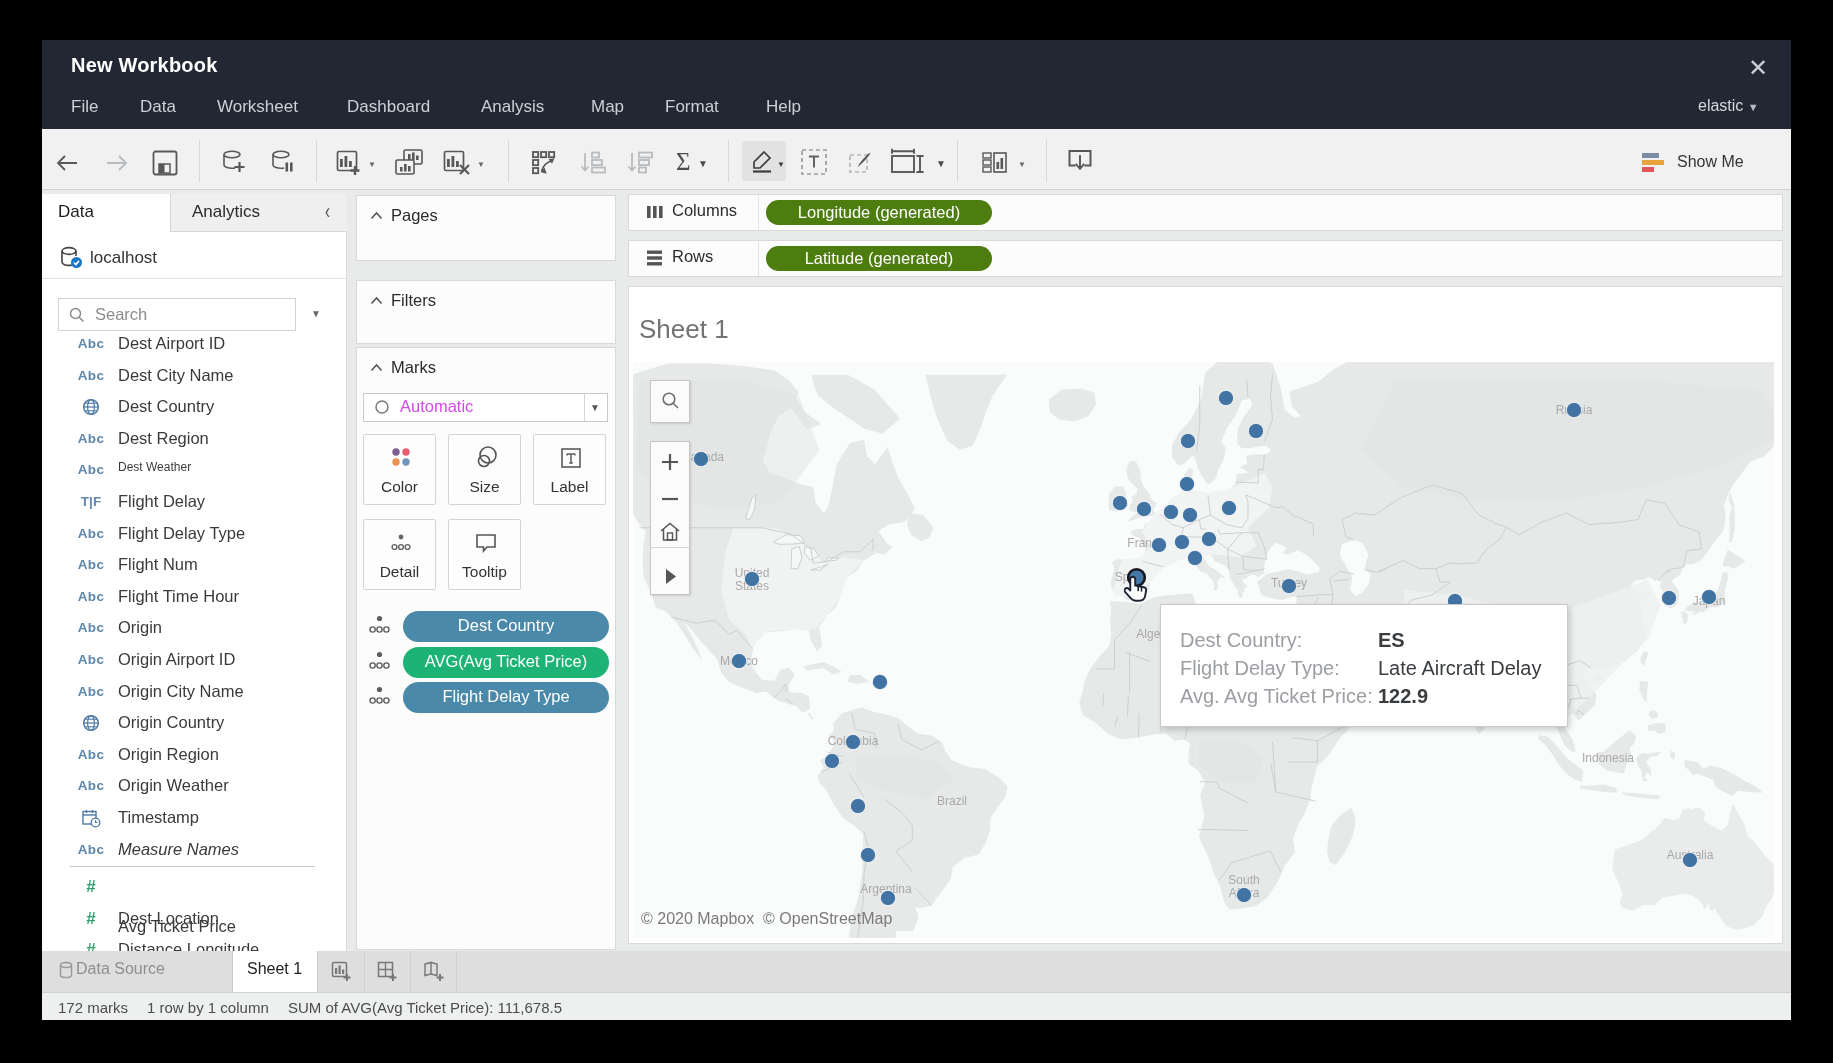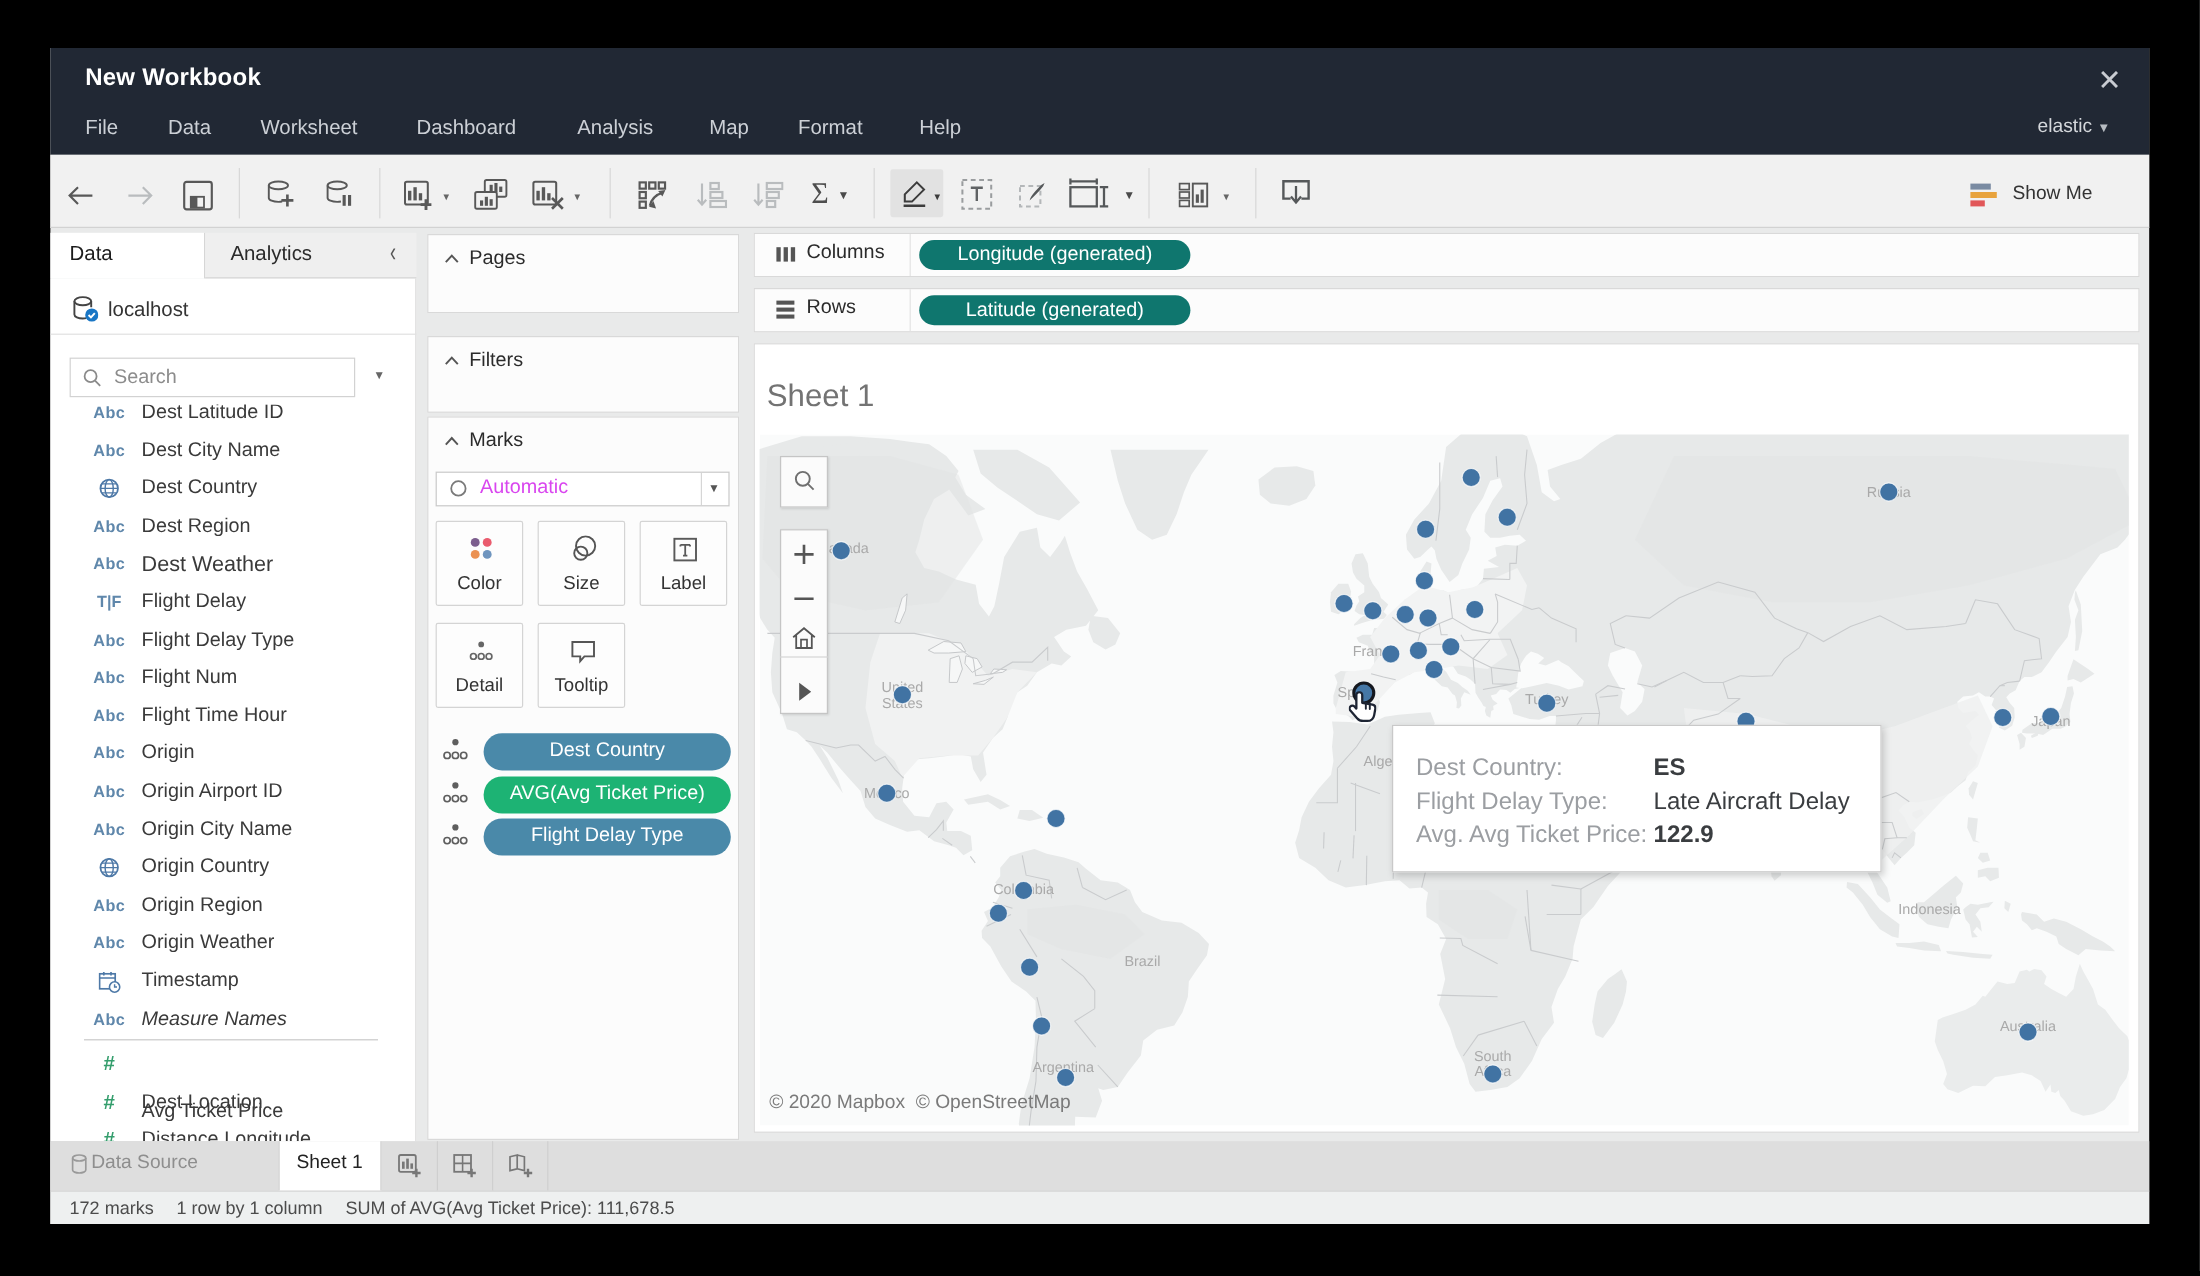--- a/index.html
+++ b/index.html
@@ -17,21 +17,21 @@
 
 #dtab{position:absolute;left:42px;top:194px;width:129px;height:38px;background:#fff;border-right:1px solid #d6d6d6;color:#1c1c1c;font-size:17px;padding:8px 0 0 16px}
 #atab{position:absolute;left:171px;top:194px;width:176px;height:38px;background:#efefef;border-bottom:1px solid #d6d6d6;color:#2b2b2b;font-size:17px;padding:8px 0 0 21px}
 #lpanel{position:absolute;left:42px;top:232px;width:305px;height:719px;background:#fff;border-right:1px solid #dcdcdc}
 
 .card{position:absolute;left:356px;width:260px;background:#fcfcfc;border:1px solid #d9d9d9}
 .cardtitle{position:absolute;left:34px;top:10px;font-size:16.5px;color:#2b2b2b}
 .caret{position:absolute;left:13px;top:15px;width:13px;height:9px}
 .mbtn{position:absolute;width:73px;height:71px;background:#fdfdfd;border:1px solid #d4d4d4;border-radius:2px;text-align:center;font-size:15.5px;color:#333}
 .mbtn span{position:absolute;bottom:8px;left:0;right:0}
-.gpill{position:absolute;height:25px;border-radius:12.5px;background:#0f766e;color:#fff;font-size:16.5px;text-align:center;line-height:24px}
+.gpill{position:absolute;height:25px;border-radius:12.5px;background:#4d7c0f;color:#fff;font-size:16.5px;text-align:center;line-height:24px}
 
 .shelf{position:absolute;left:628px;width:1155px;height:37px;background:#fcfcfc;border:1px solid #d9d9d9}
 #sheetcard{position:absolute;left:628px;top:286px;width:1155px;height:658px;background:#fff;border:1px solid #d9d9d9}
 #sheettitle{position:absolute;left:639px;top:314px;font-size:26px;color:#737373}
 
 .mctl{position:absolute;background:#fbfbfb;border:1px solid #c5c5c5;box-shadow:1px 1px 2px rgba(0,0,0,.12)}
 
 #tooltip{position:absolute;left:1160px;top:604px;width:408px;height:123px;background:#fff;border:1px solid #c9c9c9;box-shadow:2px 3px 6px rgba(0,0,0,.18);font-size:18px}
 
 #tabsbar{position:absolute;left:42px;top:951px;width:1749px;height:41px;background:#dedede}
@@ -194,35 +194,35 @@
 <div style="position:absolute;left:58px;top:298px;width:238px;height:33px;border:1px solid #d2d2d2;background:#fff"></div>
 <svg style="position:absolute;left:68px;top:306px" width="18" height="18" viewBox="0 0 18 18">
     <circle cx="7.5" cy="7.5" r="5" fill="none" stroke="#8a8a8a" stroke-width="1.5"></circle>
     <line x1="11.2" y1="11.2" x2="15.5" y2="15.5" stroke="#8a8a8a" stroke-width="1.5"></line>
   </svg>
 <div style="position:absolute;left:95px;top:305px;font-size:16.5px;color:#8c8c8c">Search</div>
 <div style="position:absolute;left:311px;top:308px;font-size:10px;color:#666">▼</div>
 <div style="position:absolute;left:42px;top:337px;width:305px;height:614px;overflow:hidden">
     <div style="position:absolute;left:-42px;top:-337px;width:1833px;height:1063px">
       <div style="position:absolute;left:74px;top:336px;width:34px;text-align:center;font-size:13.5px;font-weight:bold;color:#5f87ab;letter-spacing:.3px">Abc</div>
-      <div style="position:absolute;left:118px;top:334px;font-size:16.5px;color:#3a3a3a;">Dest Latitude ID</div>
+      <div style="position:absolute;left:118px;top:334px;font-size:16.5px;color:#3a3a3a;">Dest Airport ID</div>
       <div style="position:absolute;left:74px;top:368px;width:34px;text-align:center;font-size:13.5px;font-weight:bold;color:#5f87ab;letter-spacing:.3px">Abc</div>
       <div style="position:absolute;left:118px;top:366px;font-size:16.5px;color:#3a3a3a;">Dest City Name</div>
       <svg style="position:absolute;left:82px;top:398px" width="18" height="18" viewBox="0 0 18 18">
         <circle cx="9" cy="9" r="7.3" fill="none" stroke="#4e79a7" stroke-width="1.5"></circle>
         <ellipse cx="9" cy="9" rx="3.4" ry="7.3" fill="none" stroke="#4e79a7" stroke-width="1.2"></ellipse>
         <line x1="1.7" y1="9" x2="16.3" y2="9" stroke="#4e79a7" stroke-width="1.2"></line>
         <line x1="2.8" y1="5.2" x2="15.2" y2="5.2" stroke="#4e79a7" stroke-width="1.1"></line>
         <line x1="2.8" y1="12.8" x2="15.2" y2="12.8" stroke="#4e79a7" stroke-width="1.1"></line>
       </svg>
       <div style="position:absolute;left:118px;top:397px;font-size:16.5px;color:#3a3a3a;">Dest Country</div>
       <div style="position:absolute;left:74px;top:431px;width:34px;text-align:center;font-size:13.5px;font-weight:bold;color:#5f87ab;letter-spacing:.3px">Abc</div>
       <div style="position:absolute;left:118px;top:429px;font-size:16.5px;color:#3a3a3a;">Dest Region</div>
       <div style="position:absolute;left:74px;top:462px;width:34px;text-align:center;font-size:13.5px;font-weight:bold;color:#5f87ab;letter-spacing:.3px">Abc</div>
-      <div style="position:absolute;left:118px;top:460px;font-size:18px;color:#3a3a3a;">Dest Weather</div>
+      <div style="position:absolute;left:118px;top:460px;font-size:12px;color:#3a3a3a;">Dest Weather</div>
       <div style="position:absolute;left:74px;top:494px;width:34px;text-align:center;font-size:13.5px;font-weight:bold;color:#5f87ab">T|F</div>
       <div style="position:absolute;left:118px;top:492px;font-size:16.5px;color:#3a3a3a;">Flight Delay</div>
       <div style="position:absolute;left:74px;top:526px;width:34px;text-align:center;font-size:13.5px;font-weight:bold;color:#5f87ab;letter-spacing:.3px">Abc</div>
       <div style="position:absolute;left:118px;top:524px;font-size:16.5px;color:#3a3a3a;">Flight Delay Type</div>
       <div style="position:absolute;left:74px;top:557px;width:34px;text-align:center;font-size:13.5px;font-weight:bold;color:#5f87ab;letter-spacing:.3px">Abc</div>
       <div style="position:absolute;left:118px;top:555px;font-size:16.5px;color:#3a3a3a;">Flight Num</div>
       <div style="position:absolute;left:74px;top:589px;width:34px;text-align:center;font-size:13.5px;font-weight:bold;color:#5f87ab;letter-spacing:.3px">Abc</div>
       <div style="position:absolute;left:118px;top:587px;font-size:16.5px;color:#3a3a3a;">Flight Time Hour</div>
       <div style="position:absolute;left:74px;top:620px;width:34px;text-align:center;font-size:13.5px;font-weight:bold;color:#5f87ab;letter-spacing:.3px">Abc</div>
       <div style="position:absolute;left:118px;top:618px;font-size:16.5px;color:#3a3a3a;">Origin</div>

